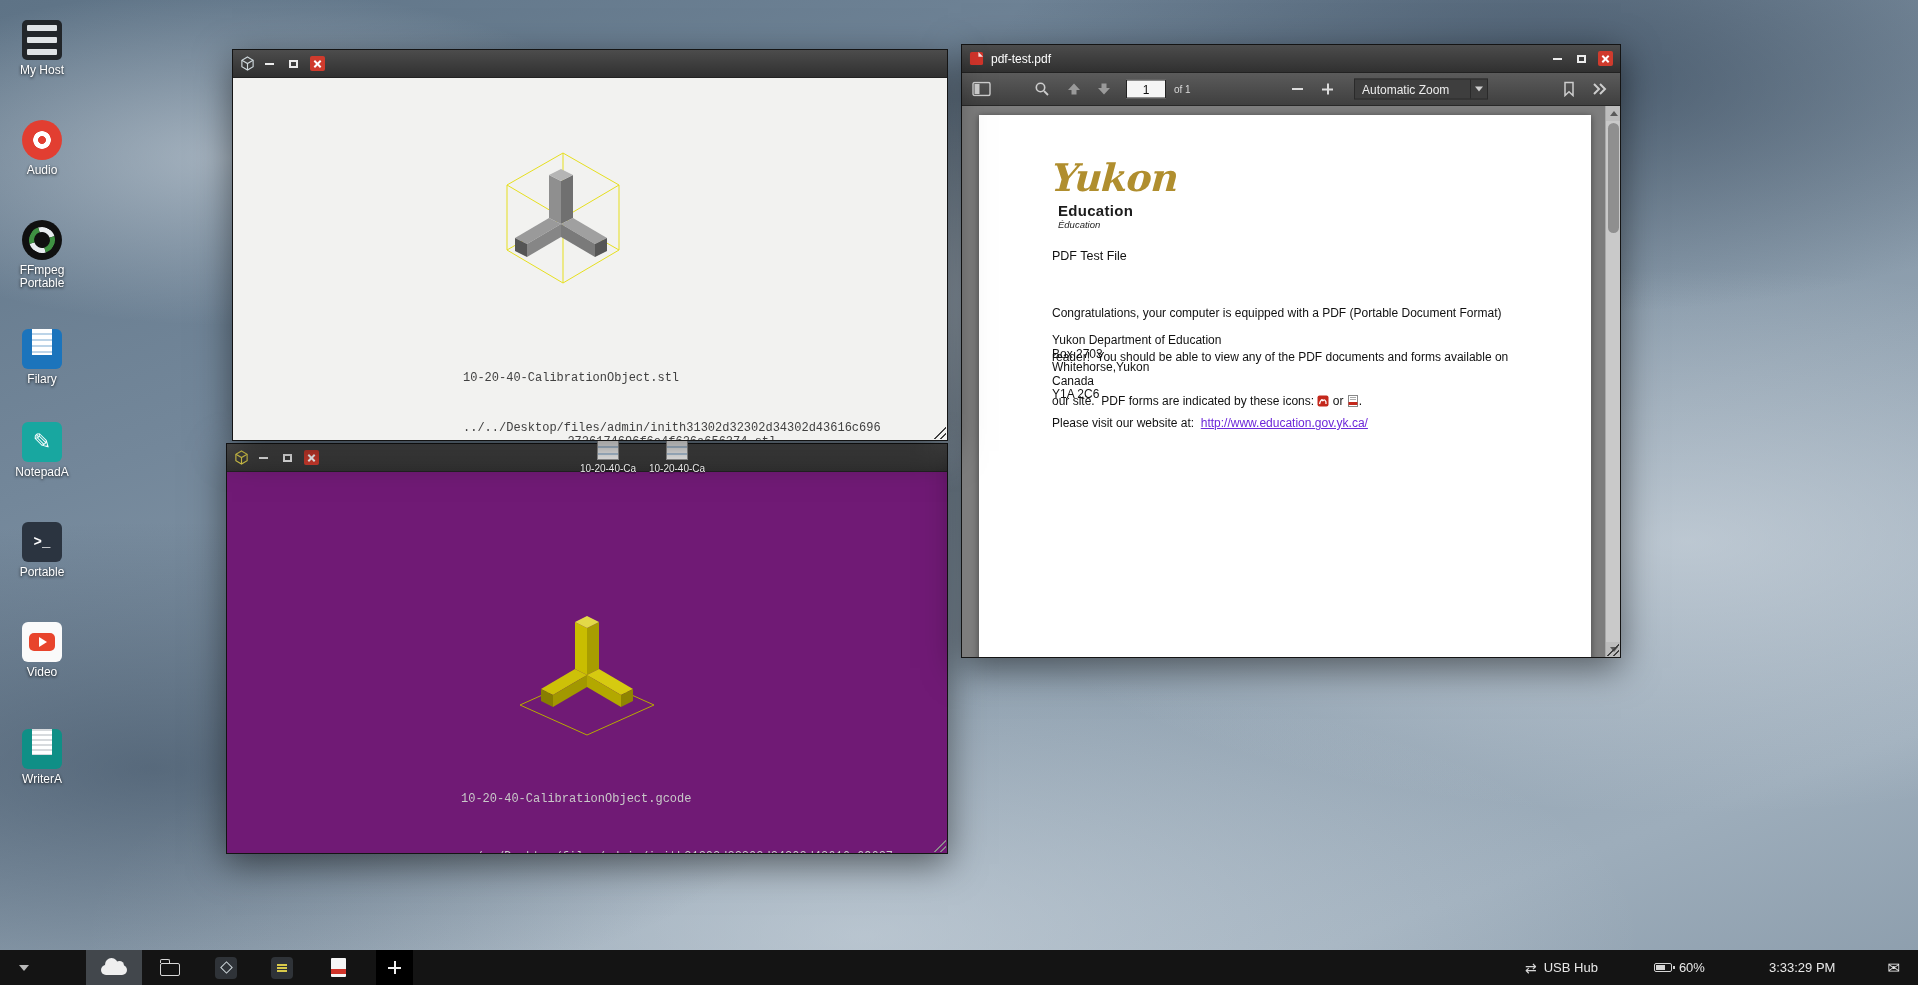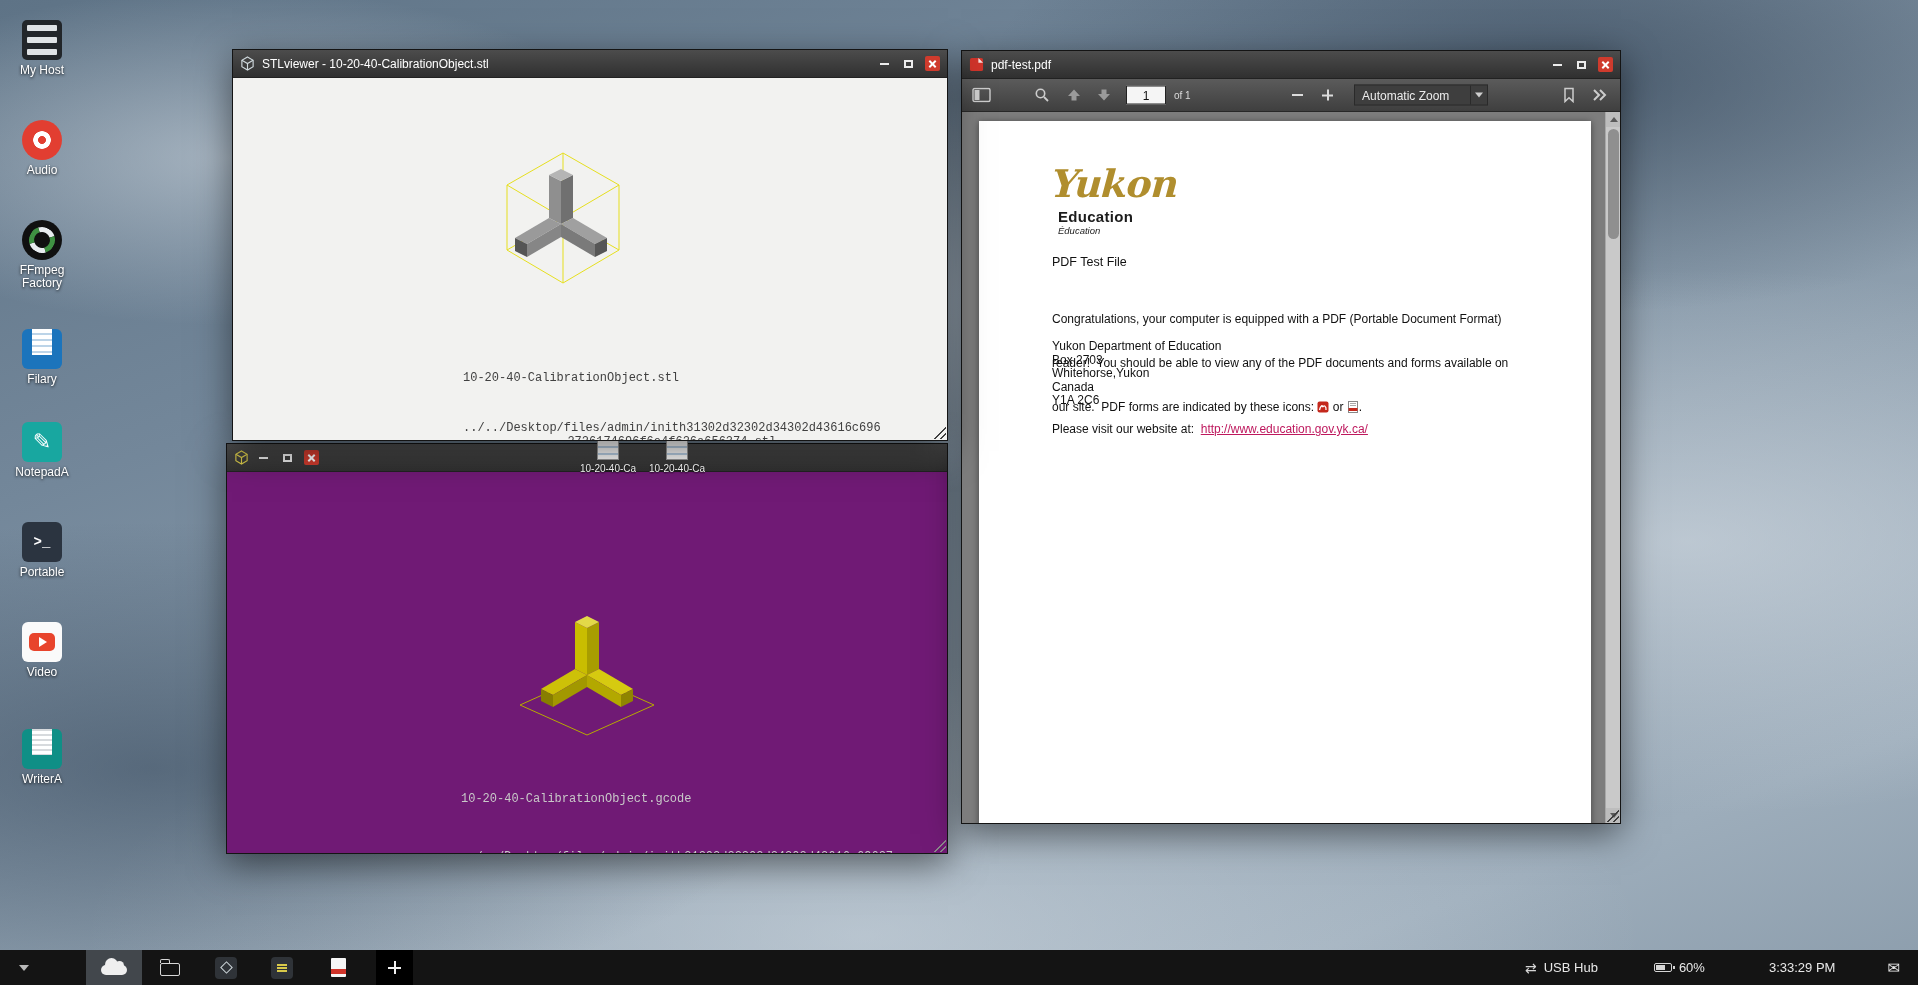--- a/index.html
+++ b/index.html
@@ -61,21 +61,21 @@
   .winbtns { display:flex; align-items:center; gap:9px; }
   .wb { width:15px; height:15px; display:flex; align-items:center; justify-content:center; }
   .wb .bar  { width:9px; height:2px; background:#ececec; }
   .wb .box  { width:9px; height:8px; border:2px solid #ececec; }
   .wb.close { background:#cf3b2d; border-radius:2px; position:relative; }
   .wb.close::before,.wb.close::after { content:""; position:absolute; left:3px; top:6.5px; width:9px; height:2px; background:#fff; }
   .wb.close::before { transform:rotate(45deg); } .wb.close::after { transform:rotate(-45deg); }
 
   #stl-window   { left:232px; top:49px;  width:716px; height:392px; z-index:30; }
   #gcode-window { left:226px; top:443px; width:722px; height:411px; z-index:20; }
-  #pdf-window   { left:961px; top:50px;  width:660px; height:774px; z-index:28; }
+  #pdf-window   { left:961px; top:44px;  width:660px; height:614px; z-index:28; }
 
   .stl-body { position:absolute; inset:28px 0 0 0; background:#f2f2f0; overflow:hidden; }
   .gco-body { position:absolute; inset:28px 0 0 0; background:#701a75; overflow:hidden; }
 
   .stl-text { position:absolute; left:230px; top:265px; font:12px/14px "Liberation Mono",monospace; color:#404040; white-space:pre; }
   .stl-text .fname { margin-bottom:8px; }
   .stl-text .path  { margin-bottom:7px;text-align:center; }
 
   .gco-text { position:absolute; left:234px; top:290px; font:12px/15px "Liberation Mono",monospace; color:#c9c9c9; white-space:pre; }
   .gco-text .fname { margin-bottom:13px; }
@@ -116,21 +116,21 @@
   
   .yukon { position:absolute; left:73px; top:40px; }
   .yk { font:italic bold 38px "DejaVu Serif",serif; color:#b08e2e; letter-spacing:-1px; transform:skewX(-4deg); }
   .yk-sub1 { font-weight:bold; font-size:15px; color:#1c1c1c; margin:2px 0 0 6px; letter-spacing:.3px; }
   .yk-sub2 { font-style:italic; font-size:9.5px; color:#1c1c1c; margin-left:6px; }
   .pdf-heading { position:absolute; left:73px; top:134px; font-size:12.5px; color:#111; }
   .para { position:absolute; left:73px; top:162px; font-size:12px; line-height:14.6px; color:#111; white-space:pre; }
   .mini-icon { display:inline-block; width:12px; height:12px; vertical-align:-2px; }
   .addr { position:absolute; left:73px; top:219px; font-size:12px; line-height:13.6px; color:#111; }
   .weblink { position:absolute; left:73px; top:301px; font-size:12px; color:#111; white-space:pre; }
-  .weblink a { color:#be185d; text-decoration:underline; cursor:pointer; }
+  .weblink a { color:#6d28d9; text-decoration:underline; cursor:pointer; }
 
   
   #taskbar { position:absolute; left:0; right:0; bottom:0; height:35px; background:#141414; display:flex; align-items:center; z-index:100; color:#e8e8e8; }
   .tb-caret { margin-left:18px; width:12px; display:flex; justify-content:center; cursor:pointer; }
   .tb-caret i { border-left:5px solid transparent; border-right:5px solid transparent; border-top:6px solid #b9b9b9; }
   .t-tile { width:56px; height:35px; display:flex; align-items:center; justify-content:center; cursor:pointer; }
   .t-tile.first { margin-left:56px; }
   .t-tile.active { background:#42474c; }
   .t-tile.plus { width:37px; background:#000; margin-left:10px; }
   .plus-glyph { position:relative; width:13px; height:13px; }
@@ -174,21 +174,21 @@
         <i></i>
       </div>
     <div class="lbl">My Host</div>
   </div>
   <div class="dicon" style="top:120px">
     <div class="art audio"></div>
     <div class="lbl">Audio</div>
   </div>
   <div class="dicon" style="top:220px">
     <div class="art ffmpeg"></div>
-    <div class="lbl">FFmpeg Factory</div>
+    <div class="lbl">FFmpeg Portable</div>
   </div>
   <div class="dicon" style="top:322px">
     <div class="art filary">
         <div class="doc"></div>
       </div>
     <div class="lbl">Filary</div>
   </div>
   <div class="dicon" style="top:422px">
     <div class="art notepad">✎</div>
     <div class="lbl">NotepadA</div>
@@ -218,21 +218,20 @@
     <div class="pg"></div>
     <span class="lbl">10-20-40-Ca</span>
   </div>
 
   <div id="stl-window" class="window">
     <div class="titlebar">
       <svg class="tb-icon" viewBox="0 0 16 16">
         <polygon points="8,1 14,4.5 14,11.5 8,15 2,11.5 2,4.5" fill="none" stroke="#cfd8dc" stroke-width="1.2"></polygon>
         <path d="M2,4.5 L8,8 L14,4.5 M8,8 L8,15" fill="none" stroke="#cfd8dc" stroke-width="1.2"></path>
       </svg>
-      <span class="title">STLviewer - 10-20-40-CalibrationObject.stl</span>
       <span class="winbtns">
         <span class="wb">
             <span class="bar"></span>
           </span>
         <span class="wb">
             <span class="box"></span>
           </span>
         <span class="wb close"></span>
       </span>
     </div>

